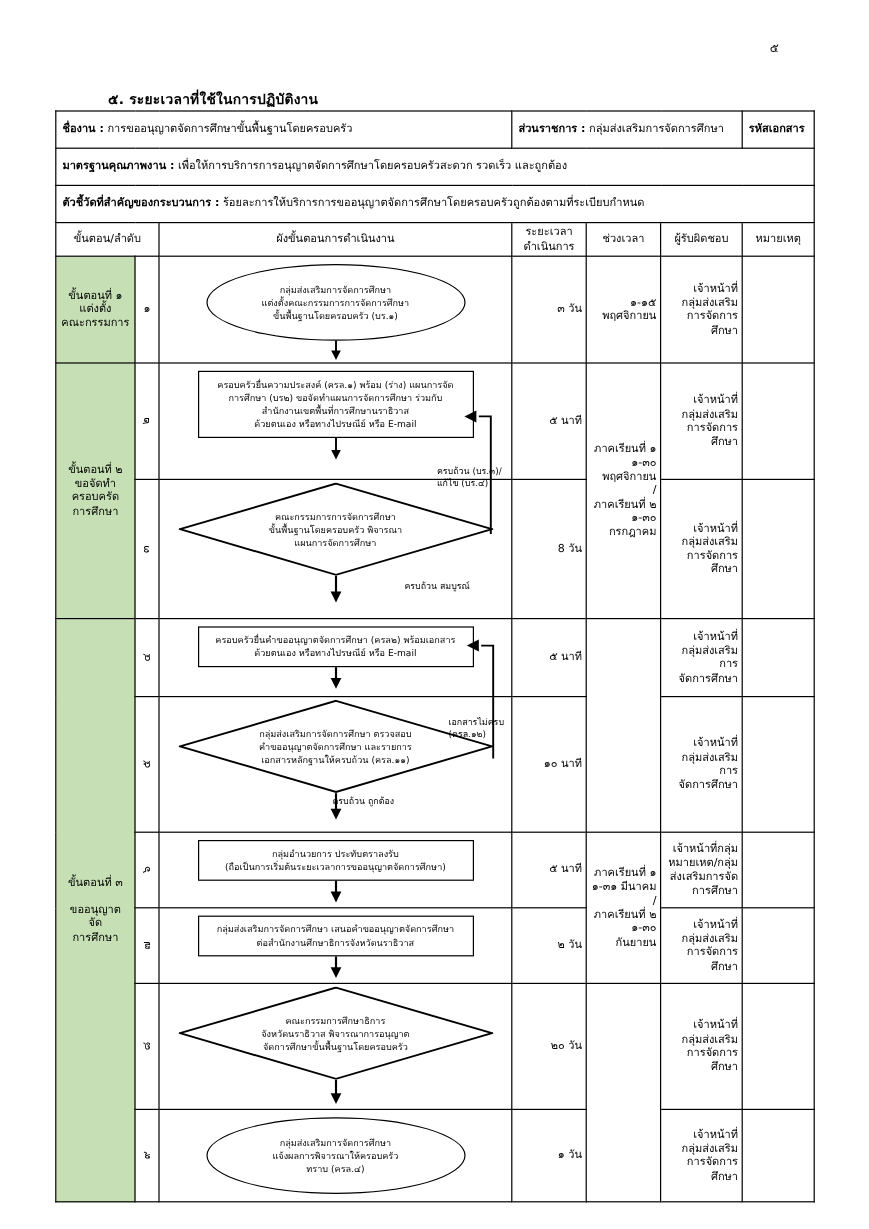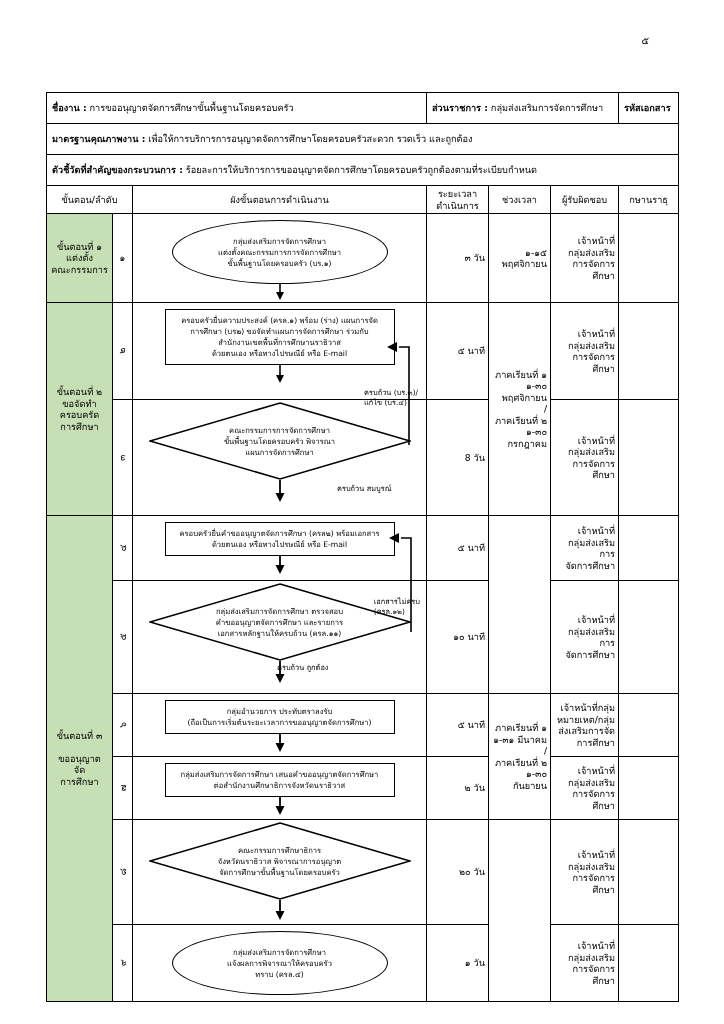--- a/index.html
+++ b/index.html
@@ -180,20 +180,21 @@
     letter-spacing: 0.2px;
   }
 </style>
 </head>
 <body>
 
 <div class="page">
 
   <div class="page-number">๕</div>
 
+  <div class="section-heading">๕. ระยะเวลาที่ใช้ในการปฏิบัติงาน</div>
 
   <table class="proc">
     <colgroup>
       <col class="col-stage">
         <col class="col-seq">
         <col class="col-flow">
       <col class="col-dur">
         <col class="col-period">
         <col class="col-resp">
         <col class="col-note">
@@ -231,21 +232,21 @@
 
       <tr>
         <th colspan="2">ขั้นตอน/ลำดับ</th>
         <th>ผังขั้นตอนการดำเนินงาน</th>
         <th>
           <span>ระยะเวลา</span><br>
           <span>ดำเนินการ</span>
         </th>
         <th>ช่วงเวลา</th>
         <th>ผู้รับผิดชอบ</th>
-        <th>กษานราธุ</th>
+        <th>หมายเหตุ</th>
       </tr>
 
       <tr>
         <td class="stage" rowspan="1">
           <span>ขั้นตอนที่ ๑</span><br>
           <span>แต่งตั้ง</span><br>
           <span>คณะกรรมการ</span>
         </td>
         <td class="seq">๑</td>
         <td class="flowcell">

